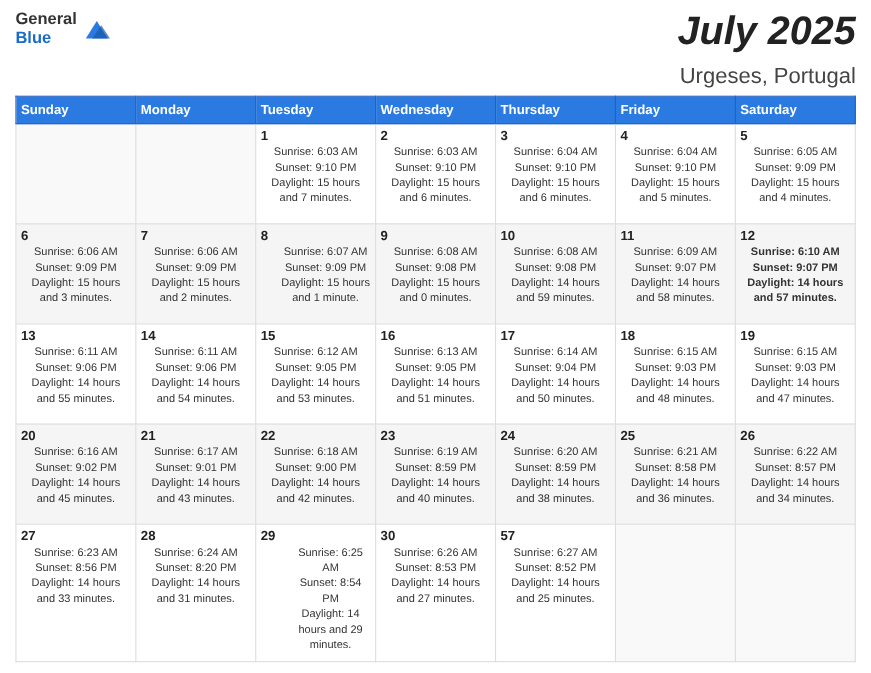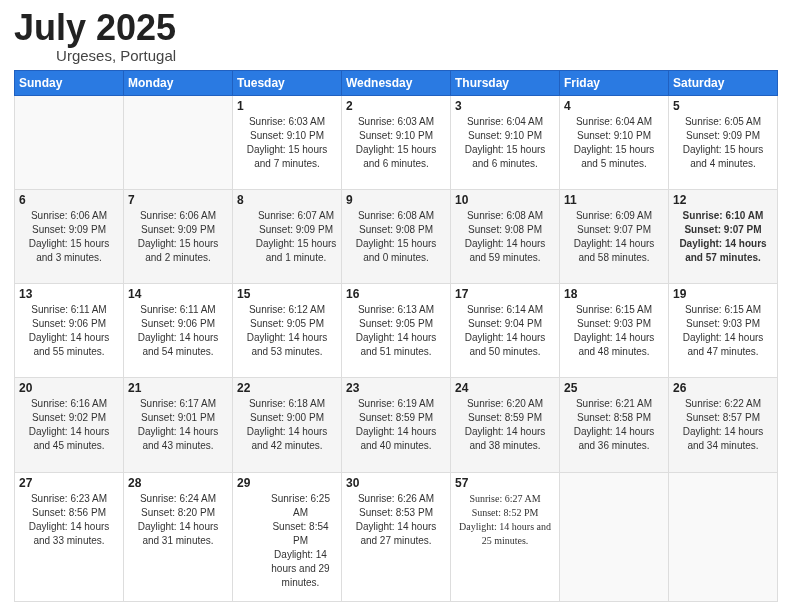--- a/index.html
+++ b/index.html
@@ -49,25 +49,26 @@
       margin-left: 2px;
     }
     .title-block {
       text-align: right;
     }
     .title-month {
       font-size: 36px;
       font-weight: bold;
       color: #222;
       line-height: 1;
+      font-style: italic;
     }
     .title-location {
-      font-size: 15px;
+      font-size: 20px;
       color: #444;
-      margin-top: 1px;
+      margin-top: 12px;
     }
     .calendar {
       flex: 1;
       border: 1px solid #ccc;
       border-collapse: collapse;
       width: 100%;
       table-layout: fixed;
       padding-left: 13px;
     }
     .calendar th {
@@ -109,20 +110,30 @@
     }
     .calendar td.row-shade {
       background: #f5f5f5;
     }
   </style>
 </head>
 <body>
 
 <div class="page">
   <div class="header">
+    <div class="logo">
+      <div class="logo-text">
+        <span class="logo-general">General</span>
+        <span class="logo-blue">Blue</span>
+      </div>
+      <svg class="logo-icon" viewBox="0 0 28 28">
+        <polygon points="4,22 14,6 24,22" fill="#2a7ae2"></polygon>
+        <polygon points="10,22 18,10 26,22" fill="#1a5aaa" opacity="0.7"></polygon>
+      </svg>
+    </div>
     <div class="title-block">
       <div class="title-month">July 2025</div>
       <div class="title-location">Urgeses, Portugal</div>
     </div>
   </div>
 
   <table class="calendar">
     <thead>
       <tr>
         <th>Sunday</th>
@@ -321,21 +332,21 @@
 Daylight: 14 hours and 29 minutes.</div>
           </td>
           <td>
             <span class="day-number">30</span>
             <div class="day-info" style="white-space: pre-line;">Sunrise: 6:26 AM
 Sunset: 8:53 PM
 Daylight: 14 hours and 27 minutes.</div>
           </td>
           <td>
             <span class="day-number">57</span>
-            <div class="day-info" style="white-space: pre-line; font-family: Liberation Serif, serif;">Sunrise: 6:27 AM
+            <div class="day-info" style="white-space: pre-line;">Sunrise: 6:27 AM
 Sunset: 8:52 PM
 Daylight: 14 hours and 25 minutes.</div>
           </td>
           <td class="empty"></td>
           <td class="empty"></td>
         </tr>
       </tbody>
   </table>
 </div>
 

